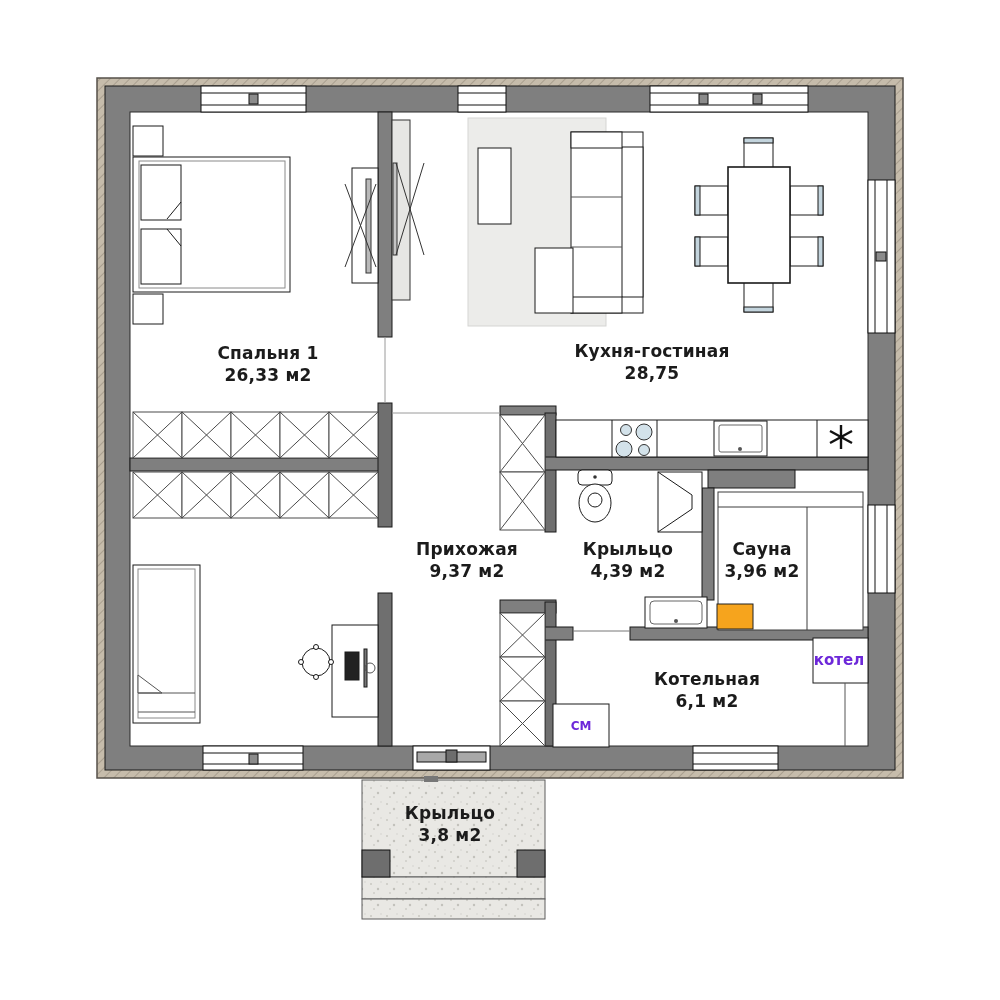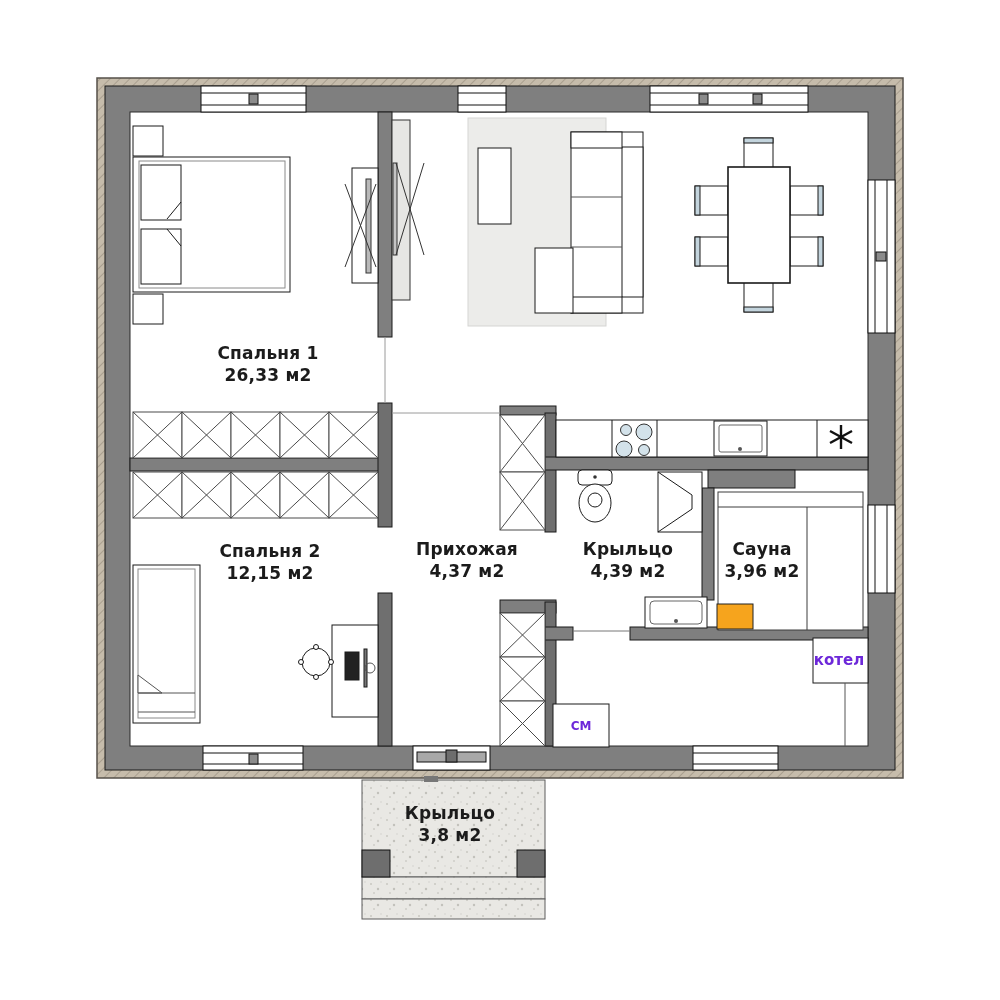--- a/index.html
+++ b/index.html
@@ -319,36 +319,40 @@
     <rect x="362" y="850" width="28" height="27" fill="#6e6e6e" stroke="#111"></rect>
     <rect x="517" y="850" width="28" height="27" fill="#6e6e6e" stroke="#111"></rect>
     <rect x="424" y="776" width="14" height="6" fill="#777" stroke="none"></rect>
   </g>
 </svg>
 
   <div class="room-label" style="left:268px;top:364px">
     <span class="name">Спальня 1</span>
     <span class="area">26,33 м2</span>
   </div>
-  <div class="room-label" style="left:270px;top:562px">
-    <span class="name">Спальня 2</span>
-    <span class="area">12,15 м2</span>
+  <div class="room-label" style="left:652px;top:362px">
+    <span class="name">Кухня-гостиная</span>
+    <span class="area">28,75</span>
   </div>
   <div class="room-label" style="left:467px;top:560px">
     <span class="name">Прихожая</span>
-    <span class="area">4,37 м2</span>
+    <span class="area">9,37 м2</span>
   </div>
   <div class="room-label" style="left:628px;top:560px">
     <span class="name">Крыльцо</span>
     <span class="area">4,39 м2</span>
   </div>
   <div class="room-label" style="left:762px;top:560px">
     <span class="name">Сауна</span>
     <span class="area">3,96 м2</span>
   </div>
+  <div class="room-label" style="left:707px;top:690px">
+    <span class="name">Котельная</span>
+    <span class="area">6,1 м2</span>
+  </div>
   <div class="room-label" style="left:450px;top:824px">
     <span class="name">Крыльцо</span>
     <span class="area">3,8 м2</span>
   </div>
 
   <div class="tag-label tag-sm" style="left:581px;top:726px">СМ</div>
   <div class="tag-label tag-kotel" style="left:839px;top:660px">котел</div>
 
 </div>
 

